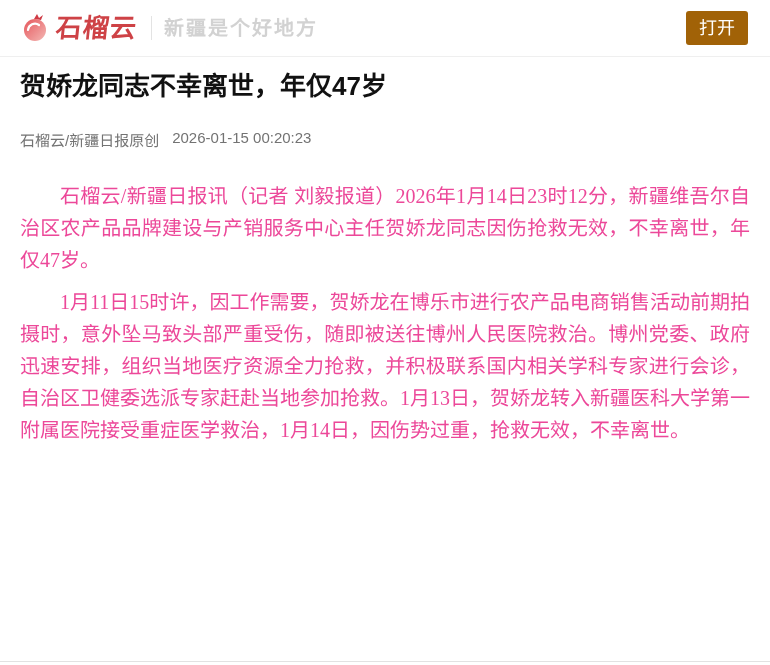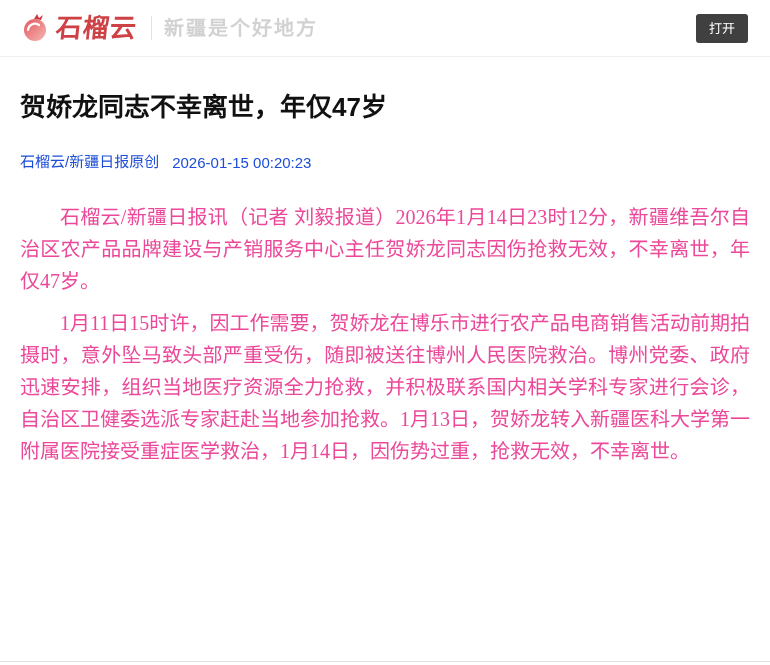--- a/index.html
+++ b/index.html
@@ -46,47 +46,47 @@
     margin: 0 12px 0 14px;
   }
   .tagline {
     font-size: 20px;
     color: #d2d2d2;
     letter-spacing: 2px;
     font-weight: 700;
     line-height: 1;
   }
   .open-btn {
-    background: #404040;
+    background: #a16207;
     color: #ffffff;
-    font-size: 13px;
+    font-size: 18px;
     line-height: 1;
     border: none;
     border-radius: 3px;
     padding: 8px 13px;
     cursor: pointer;
     font-family: "Liberation Sans", sans-serif;
   }
 
   
   .article { padding: 0 20px; }
   .article-title {
-    margin-top: 33px;
+    margin-top: 12px;
     font-size: 26px;
     line-height: 34px;
     font-weight: 700;
     color: #111111;
     font-family: "Liberation Sans", sans-serif;
   }
   .article-meta {
     margin-top: 26px;
     font-size: 15px;
-    color: #1d4ed8;
+    color: #737373;
     display: flex;
-    align-items: flex-end;
+    align-items: flex-start;
   }
   .article-meta .timestamp { margin-left: 13px; }
   .article-body { margin-top: 30px; }
   .article-body p {
     font-size: 20px;
     line-height: 32px;
     color: #ec4899;
     text-indent: 2em;
     margin-bottom: 10px;
     font-family: "Liberation Serif", serif;

